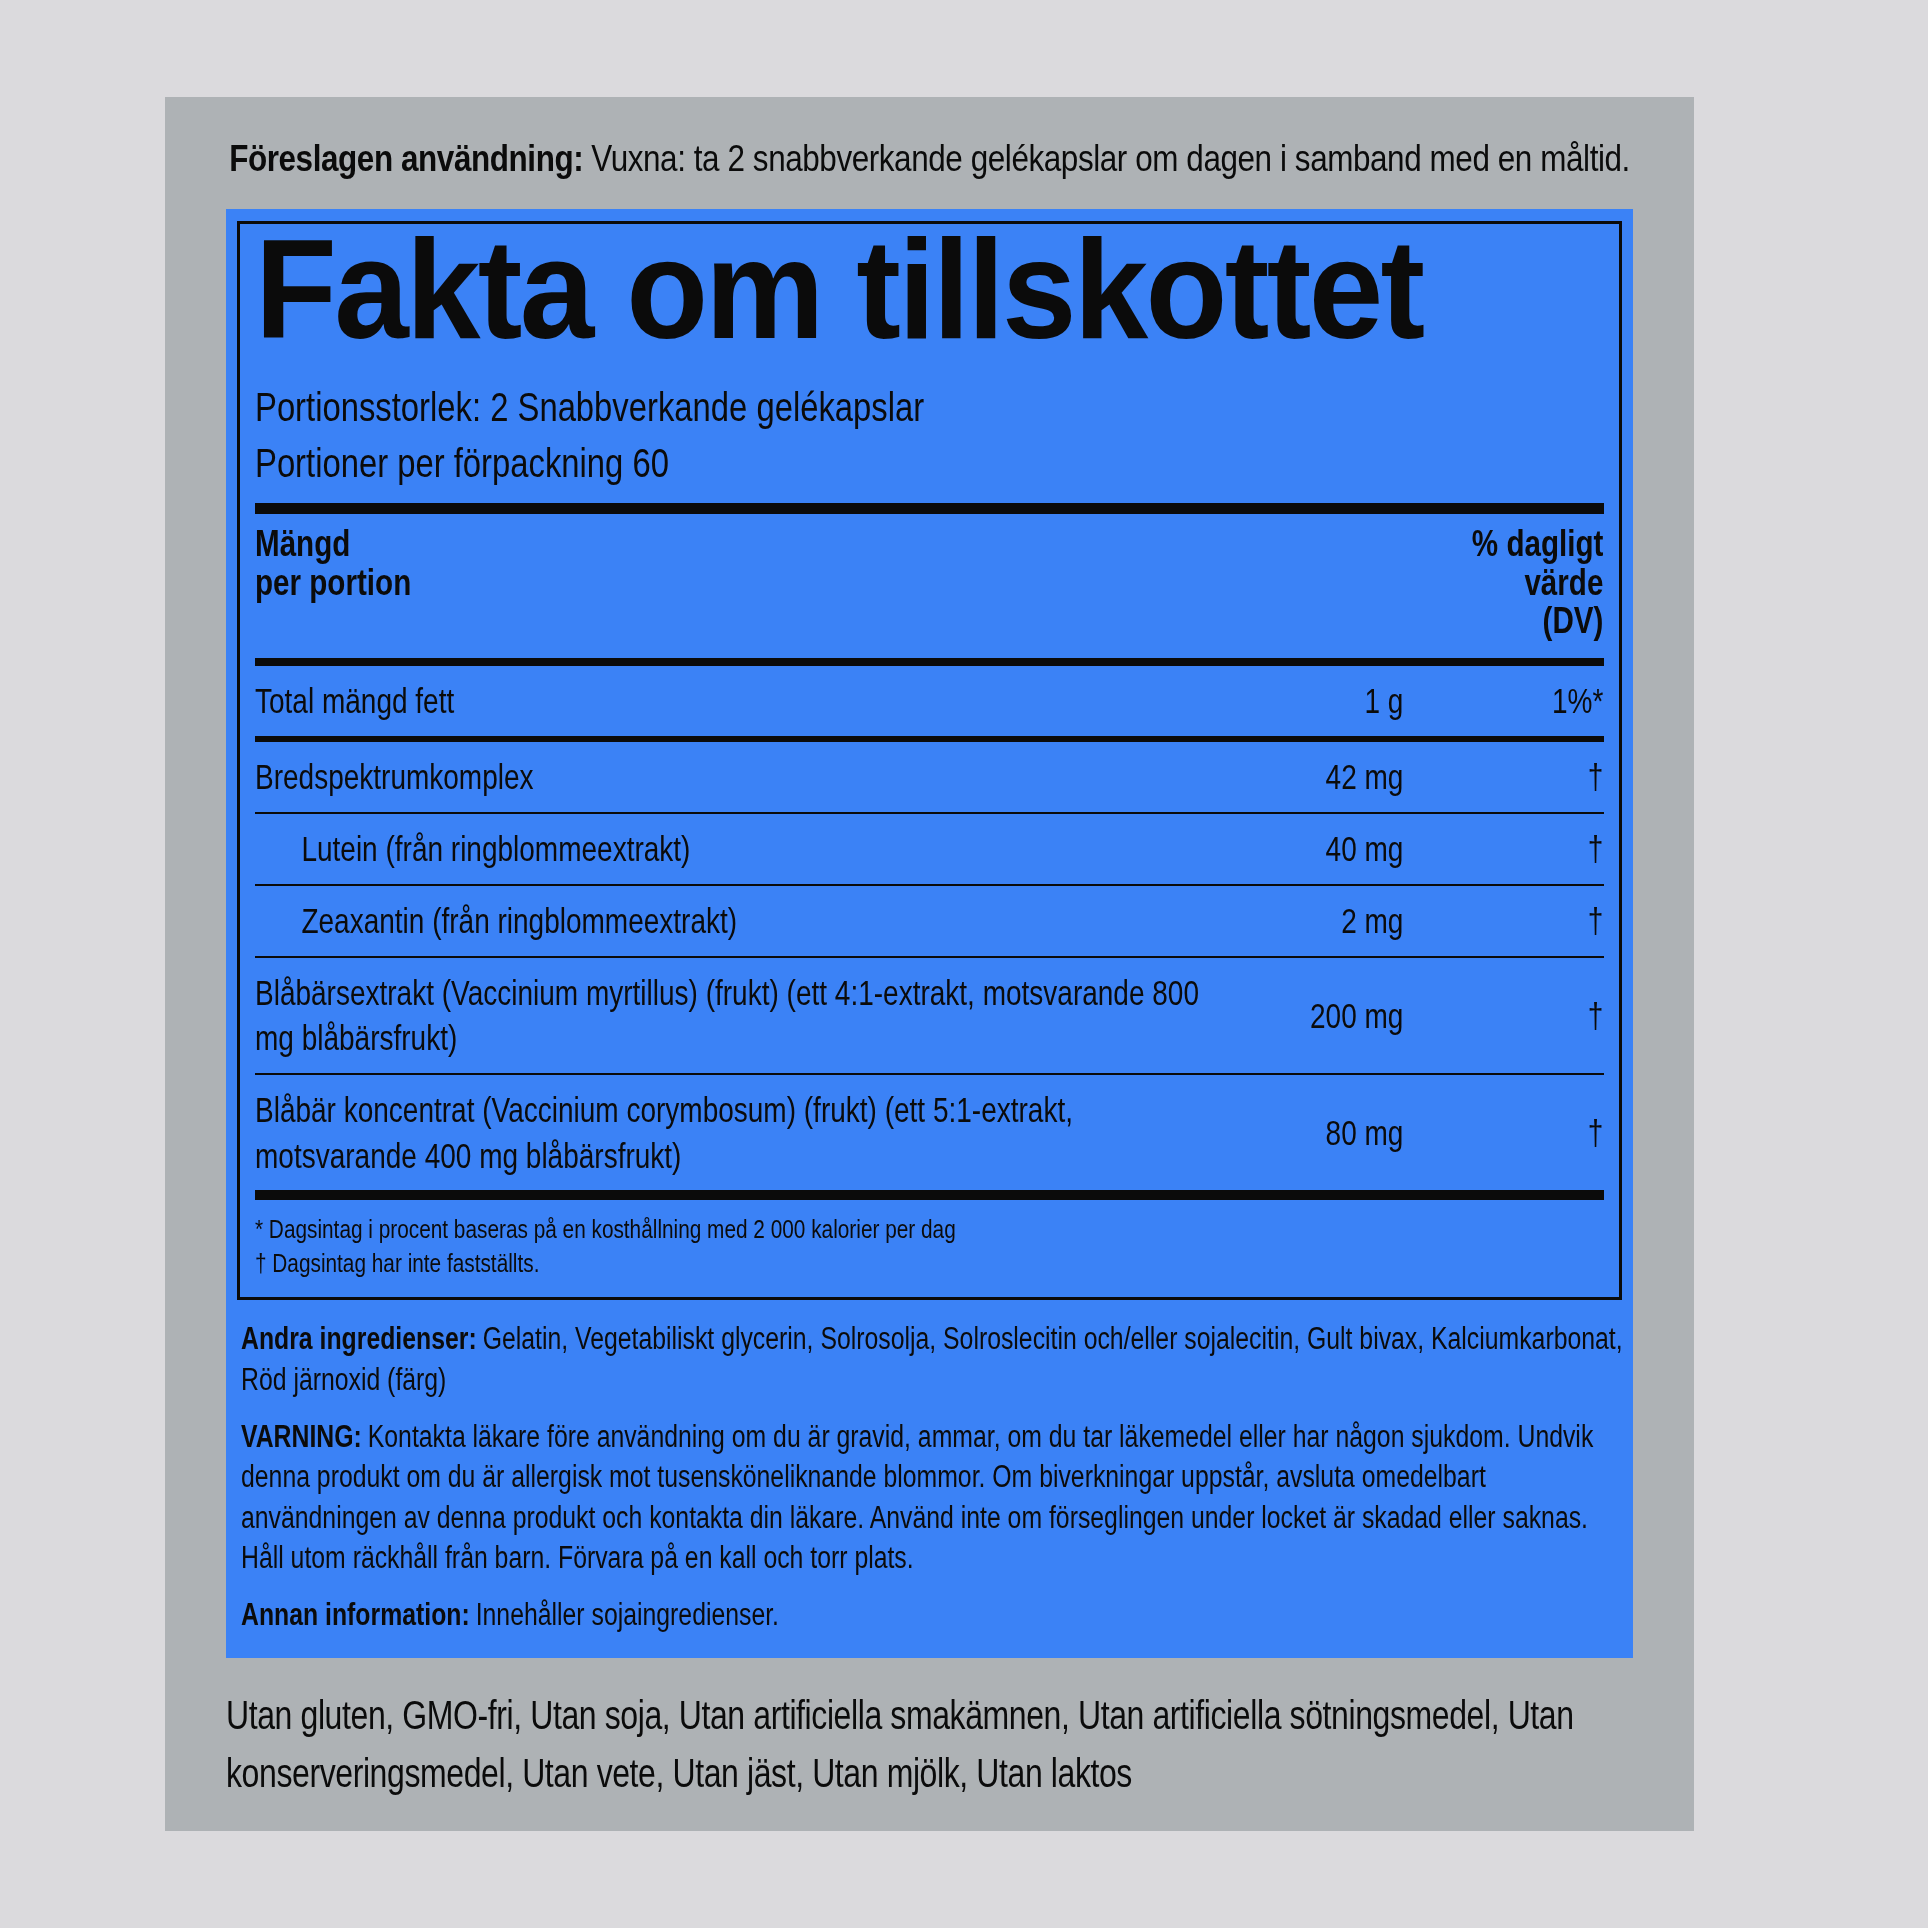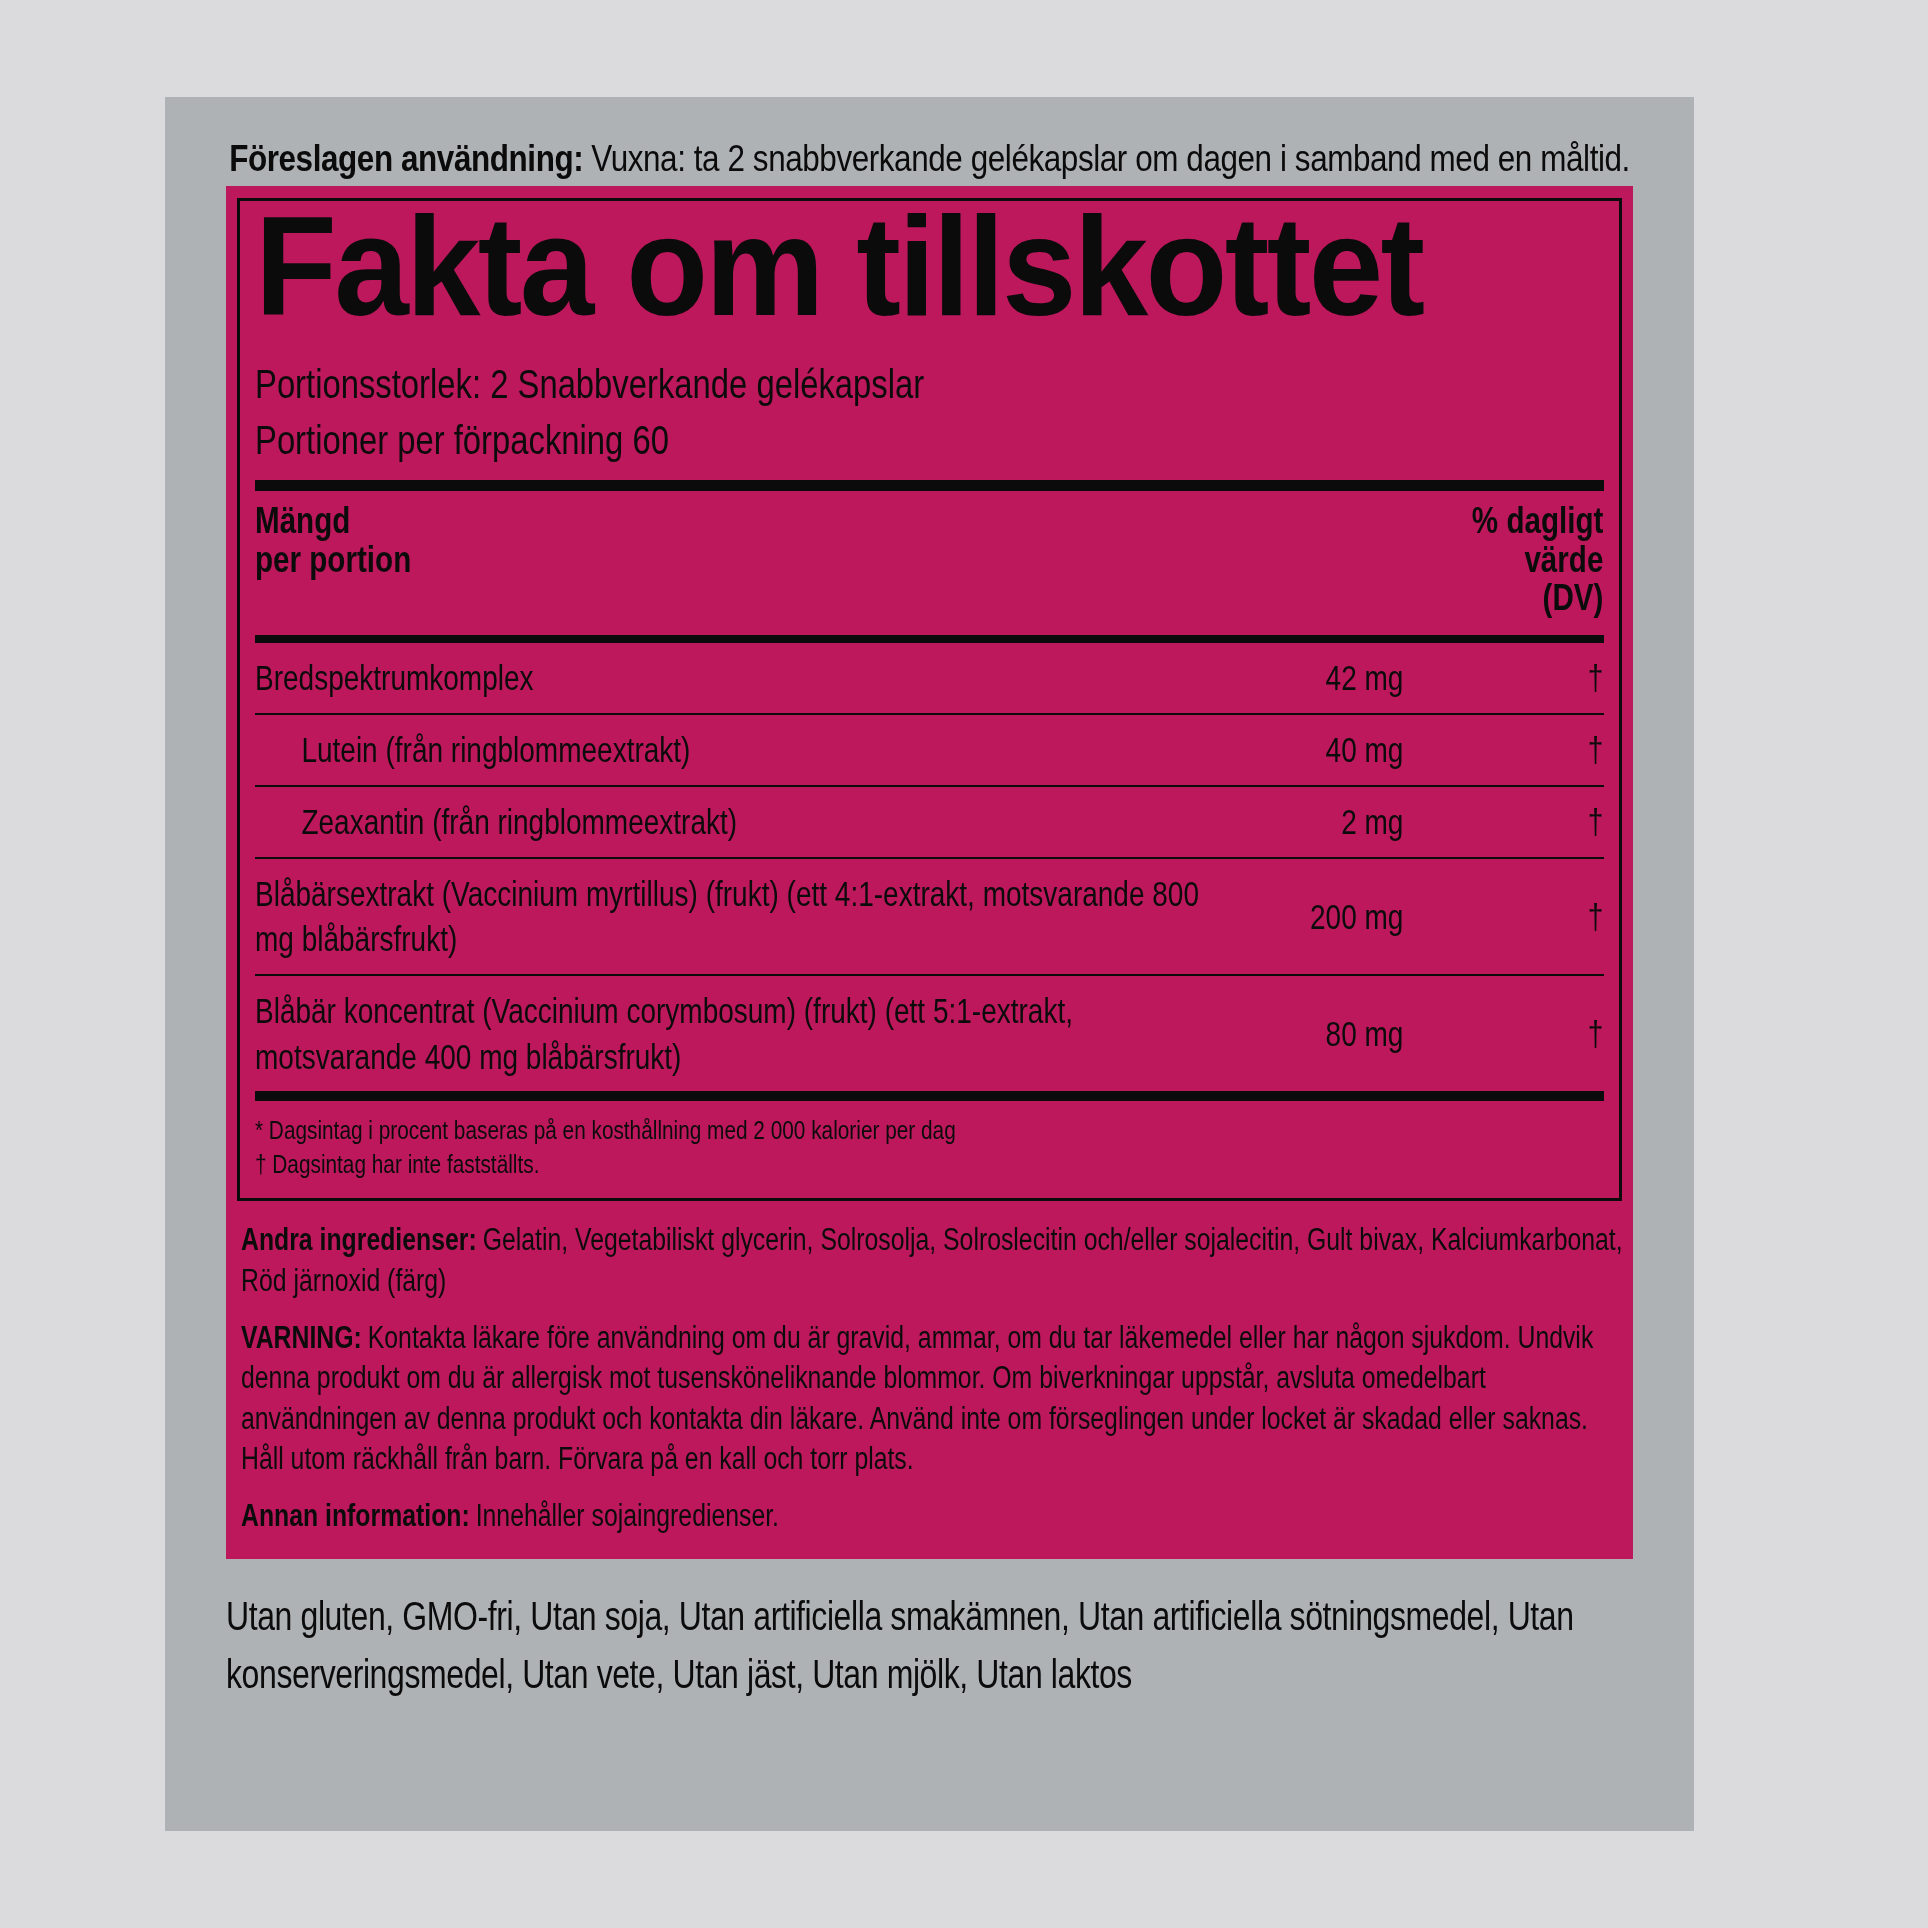--- a/index.html
+++ b/index.html
@@ -20,22 +20,22 @@
   }
   
   .cx  {transform:scaleX(0.80);transform-origin:0 0;width:125%;}
   .cx85{transform:scaleX(0.85);transform-origin:0 0;width:117.65%;}
   .cx95{transform:scaleX(0.95);transform-origin:0 0;width:105.3%;}
 
   .intro{margin:0;text-align:center;font-size:37px;line-height:1.2;letter-spacing:-0.5px;}
   .intro b{margin-right:9.4px;}
 
   .whitebox{
-    background:#be185d;
-    margin-top:5px;
+    background:#3b82f6;
+    margin-top:28px;
     padding:11.3px 11.3px 22.6px;
   }
   .borderbox{
     border:3.8px solid #0b0b0b;
     padding:1.9px 15px 0;
   }
   .title{
     font-size:141px;font-weight:bold;
     margin:-9.4px 0 0;line-height:1.04;
     letter-spacing:-2.8px;white-space:nowrap;
@@ -102,20 +102,27 @@
           <div class="th-right">
             <div>% dagligt</div>
             <div>värde</div>
             <div>(DV)</div>
           </div>
         </div>
 
         <div class="bar bar-head"></div>
 
 
+        <div class="row sep-med">
+          <div class="rowflex cx">
+            <div class="name">Total mängd fett</div>
+            <div class="amt">1 g</div>
+            <div class="dv">1%*</div>
+          </div>
+        </div>
 
         <div class="row">
           <div class="rowflex cx">
             <div class="name">Bredspektrumkomplex</div>
             <div class="amt">42 mg</div>
             <div class="dv">†</div>
           </div>
         </div>
 
         <div class="row">

